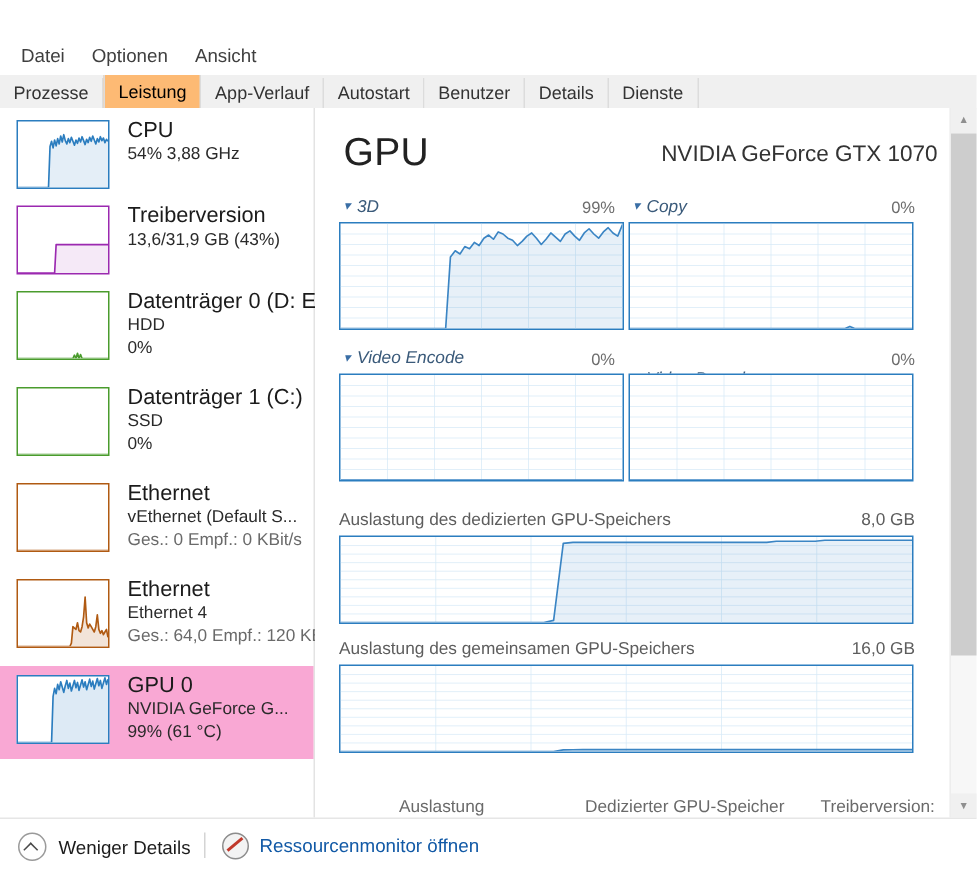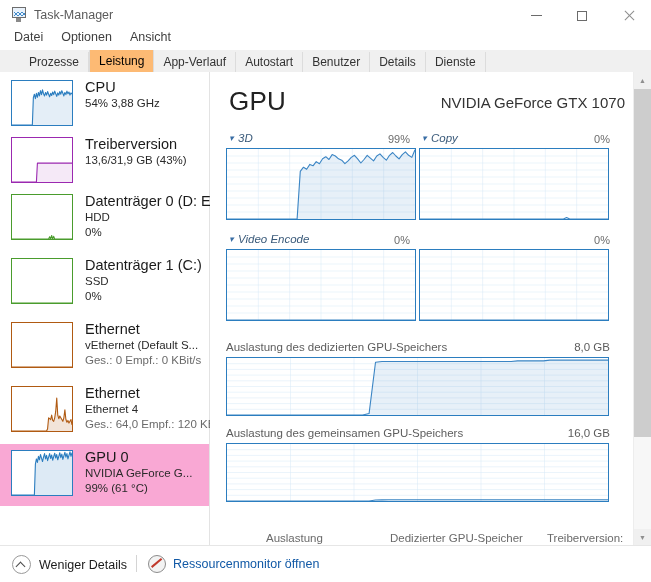--- a/index.html
+++ b/index.html
@@ -32,21 +32,21 @@
   .win-btn .xx:before,.win-btn .xx:after{content:"";position:absolute;left:0;top:5px;width:13px;height:1px;background:#8d8d8d;}
   .win-btn .xx:before{transform:rotate(45deg);}
   .win-btn .xx:after{transform:rotate(-45deg);}
 
   
   .menubar{position:absolute;left:0;top:26px;height:22px;display:flex;align-items:center;padding-left:6px;gap:2px;}
   .menu-item{padding:2px 8px;font-size:12.5px;color:#3f3f3f;}
 
   
   .tabstrip{position:absolute;left:0;top:50px;width:651px;height:22px;background:#f0f0f0;border-bottom:1px solid #dcdcdc;}
-  .tabs{position:absolute;left:0;top:0;display:flex;align-items:flex-end;height:22px;padding-left:20px;}
+  .tabs{position:absolute;left:0;top:0;display:flex;align-items:flex-end;height:22px;}
   .tab{height:20px;line-height:20px;padding:0 9px;font-size:12px;color:#333;background:#f0f0f0;border-right:1px solid #dcdcdc;}
   .tab.active{background:#fdba74;color:#000;height:22px;line-height:22px;border-left:1px solid #dcdcdc;border-right:1px solid #dcdcdc;}
 
   
   .content{position:absolute;left:0;top:72px;width:651px;height:474px;background:#fff;}
   .sidebar{position:absolute;left:0;top:0;width:209px;height:474px;background:#ffffff;border-right:1px solid #e3e3e3;}
   .sb-item{position:absolute;left:0;width:209px;height:57px;display:flex;align-items:flex-start;}
   .sb-item.selected{background:#f9a8d4;}
   .thumb{position:relative;width:62px;height:46px;margin:6px 0 0 11px;box-sizing:border-box;border:1px solid #2b7dbf;background:#fff;overflow:hidden;flex:0 0 auto;}
   .thumb svg{position:absolute;left:0;top:0;width:100%;height:100%;}
@@ -87,40 +87,20 @@
   .f-res{position:absolute;left:148px;top:9px;display:flex;align-items:center;gap:7px;}
   .res-icon{width:16px;height:16px;border-radius:50%;border:1.4px solid #8c8c8c;background:#f3f3f3;position:relative;}
   .res-icon:after{content:"";position:absolute;left:1px;top:6px;width:13px;height:1.6px;background:#c0392b;transform:rotate(-40deg);}
   .f-link{font-size:12.5px;color:#1159a6;}
 </style>
 </head>
 <body>
 
 <div class="window">
 
-  <div class="titlebar">
-    <div class="title-left">
-      <div class="app-icon">
-        <div class="mon"></div>
-          <div class="stand"></div>
-      </div>
-      <div class="title-text">Task-Manager</div>
-    </div>
-    <div class="win-btns">
-      <div class="win-btn">
-          <span class="bar"></span>
-        </div>
-      <div class="win-btn">
-          <span class="sq"></span>
-        </div>
-      <div class="win-btn">
-          <span class="xx"></span>
-        </div>
-    </div>
-  </div>
 
   <div class="menubar">
     <div class="menu-item">Datei</div>
     <div class="menu-item">Optionen</div>
     <div class="menu-item">Ansicht</div>
   </div>
 
   <div class="tabstrip">
     <div class="tabs">
       <div class="tab">Prozesse</div>

